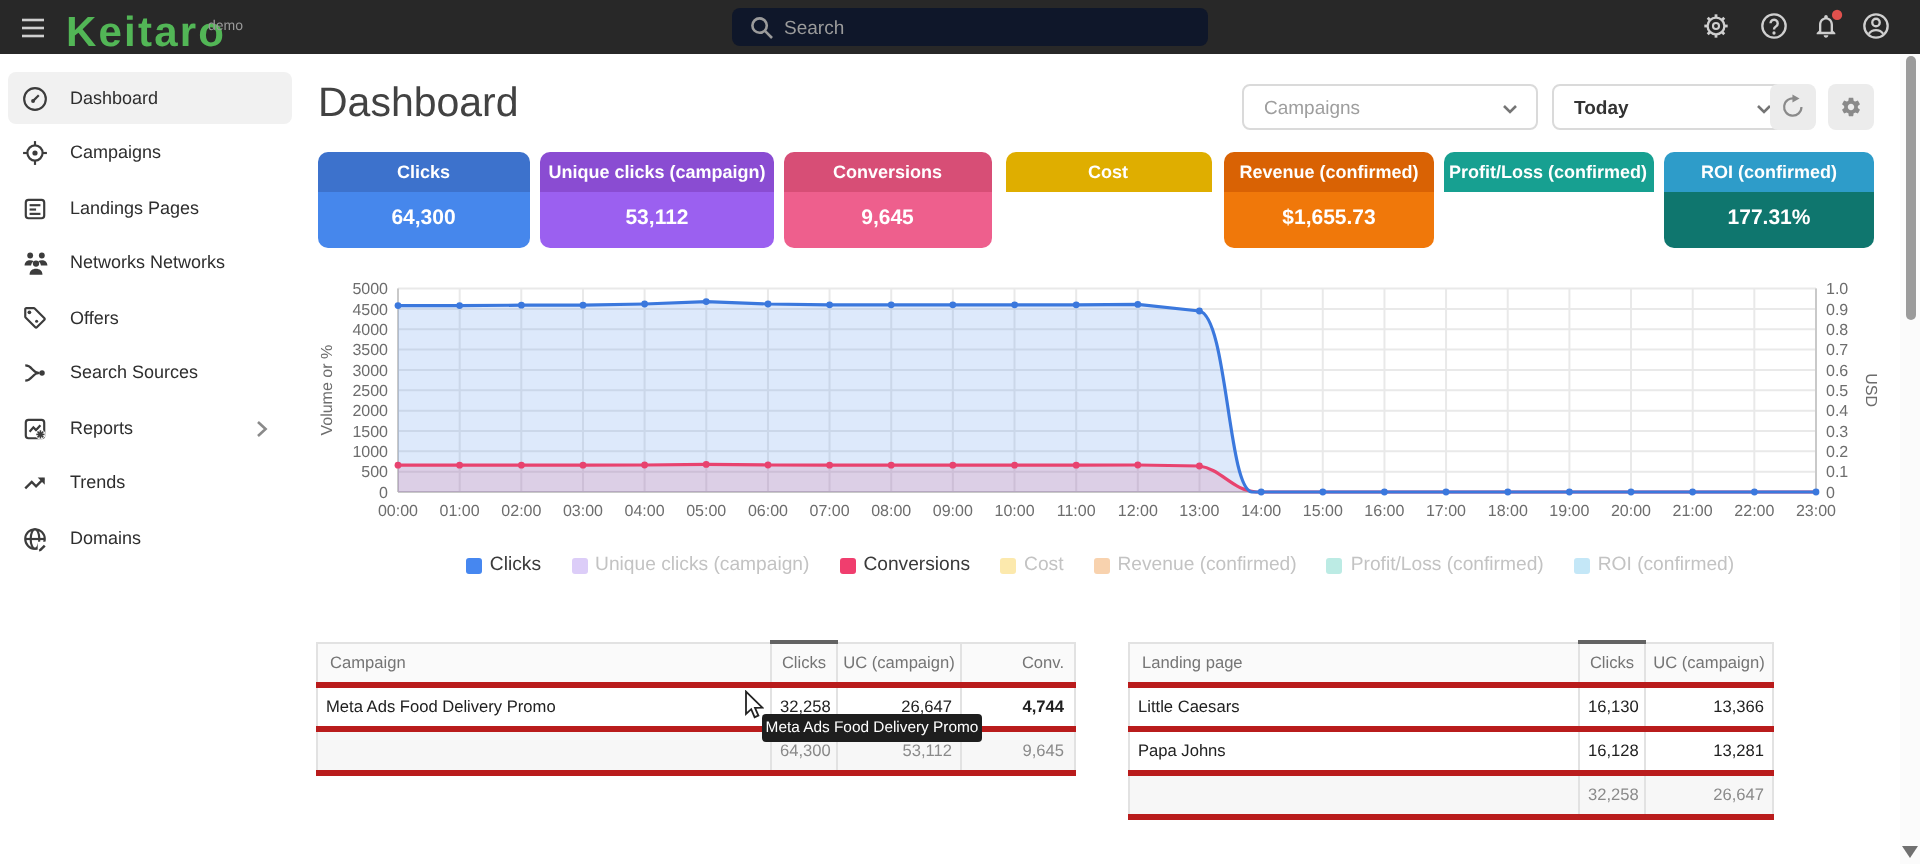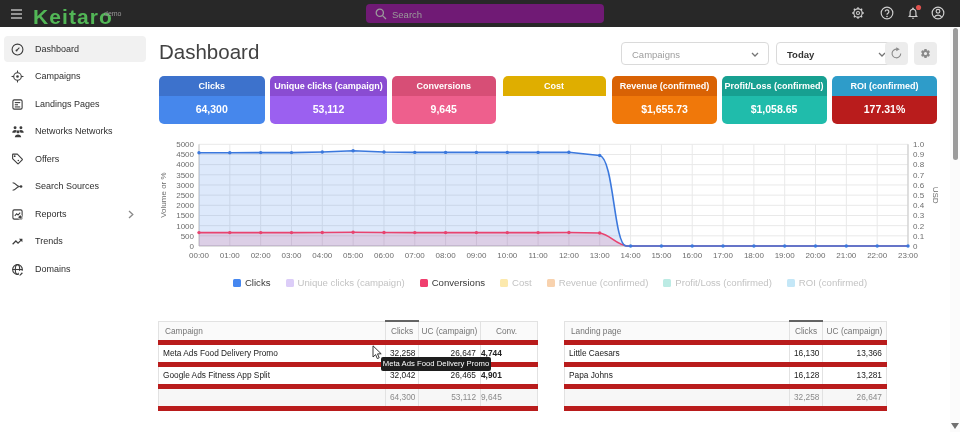--- a/index.html
+++ b/index.html
@@ -2,47 +2,47 @@
 <html><head>
 <meta charset="utf-8">
 <style>
   * { margin:0; padding:0; box-sizing:border-box; }
   html,body { width:960px; height:432px; overflow:hidden; background:#fff;
     font-family:"Liberation Sans", sans-serif; position:relative; }
   .abs { position:absolute; }
   #topbar { position:absolute; left:0; top:0; width:960px; height:27px; background:#282828; }
   #logo { position:absolute; left:33px; top:5px; font-size:21px; font-weight:700; color:#52b656; letter-spacing:1.1px; }
   #demo { position:absolute; left:104px; top:10px; font-size:7px; color:#9a9a9a; }
-  #search { position:absolute; left:366px; top:4px; width:238px; height:19px; background:#701a75; border-radius:4px; }
+  #search { position:absolute; left:366px; top:4px; width:238px; height:19px; background:#0f172a; border-radius:4px; }
   #search span { position:absolute; left:26px; top:4.5px; font-size:9.5px; color:#9b9b9b; }
   .side-item { position:absolute; left:0; width:150px; height:27px; }
   .side-item .txt { position:absolute; left:35px; top:8px; font-size:9px; color:#2e2e2e; }
   .side-item svg { position:absolute; left:11px; top:7px; }
   #active-bg { position:absolute; left:4px; top:36px; width:142px; height:26px; background:#f1f1f1; border-radius:4px; }
   #title { position:absolute; left:159px; top:40px; font-size:20.5px; color:#424242; }
   .sel { position:absolute; top:42px; height:23px; border:1px solid #dadada; border-radius:4px; background:#fff; }
   .sel .t { position:absolute; left:10px; top:6px; font-size:9.5px; }
   .btn { position:absolute; top:42px; width:23px; height:23px; background:#ececec; border-radius:4px; }
   .card { position:absolute; top:76px; height:48px; border-radius:5px; overflow:hidden; color:#fff; text-align:center; }
   .card .h { height:20px; font-size:9px; font-weight:700; line-height:20px; white-space:nowrap; }
   .card .v { height:28px; font-size:10.5px; font-weight:700; line-height:27px; }
   #legend { position:absolute; left:150px; top:277px; width:800px; display:flex; justify-content:center; gap:15px; }
   .leg { display:flex; align-items:center; font-size:9.6px; color:#c3c3c3; }
   .leg .sq { width:8px; height:8px; border-radius:1.5px; margin-right:4px; }
   .leg.on { color:#3a3a3a; }
   .tbl { position:absolute; top:320px; border-collapse:collapse; font-size:8.3px; table-layout:fixed; border:1px solid #e2e2e2; }
   .tbl th { font-weight:400; color:#757575; font-size:8.3px; background:#fafafa; height:21px; }
   .tbl td { height:22px; color:#212121; }
   .tbl th, .tbl td { padding:0; overflow:hidden; white-space:nowrap; }
-  .tbl tr { border-bottom:5px solid #b91c1c;padding-left:39px; }
+  .tbl tr { border-bottom:3px solid #b91c1c;padding-left:39px; }
   .tbl .c0 { text-align:left; padding-left:4px; }
   .tbl th.c0 { padding-left:6px; }
   .tbl .c1 { text-align:left; padding-left:4px; border-left:1px solid #e2e2e2; border-right:1px solid #e2e2e2; }
   .tbl .c2 { text-align:right; padding-right:4px; border-right:1px solid #e2e2e2; }
-  .tbl .c3 { padding-right:5px; }
+  .tbl .c3 { text-align:right; padding-right:5px; }
   .tbl .foot td { background:#f7f7f7; color:#8a8a8a; }
   .tbl .bold { font-weight:700; }
   .tbl th.sorted { border-top:2px solid #636363; text-align:center; padding-left:0; }
   .tbl th.c2 { text-align:center; padding-right:0; }
   #sbar { position:absolute; left:950px; top:27px; width:10px; height:405px; background:#fbfbfb; }
   #sthumb { position:absolute; left:2.5px; top:1px; width:5px; height:132px; background:#9b9b9b; border-radius:3px; }
   #sarrow { position:absolute; left:1px; top:396px; width:0; height:0; border-left:4px solid transparent; border-right:4px solid transparent; border-top:6px solid #707070; }
   #tip { position:absolute; left:381px; top:357px; width:110px; height:13.5px; background:#1e1e1e; color:#fff;
          font-size:7.7px; line-height:13.5px; text-align:center; border-radius:2px; }
 </style>
@@ -231,25 +231,24 @@
   </div>
 <div class="card" style="left:502.5px;width:103.0px">
     <div class="h" style="background:#dfae00">Cost</div>
   </div>
 <div class="card" style="left:612.0px;width:105.0px">
     <div class="h" style="background:#d96204">Revenue (confirmed)</div>
     <div class="v" style="background:#f0780a">$1,655.73</div>
   </div>
 <div class="card" style="left:721.5px;width:105.0px">
     <div class="h" style="background:#17a091">Profit/Loss (confirmed)</div>
-    <div class="v" style="background:#20bcab">$1,058.65</div>
   </div>
 <div class="card" style="left:832.0px;width:105.0px">
     <div class="h" style="background:#2e9cc9">ROI (confirmed)</div>
-    <div class="v" style="background:#b91c1c">177.31%</div>
+    <div class="v" style="background:#0f766e">177.31%</div>
   </div>
 <svg class="abs" style="left:150px;top:135px" width="810" height="130" viewBox="0 0 810 130">
 <g stroke="#e9e9e9" stroke-width="1">
       <line x1="49.0" y1="9.30" x2="758.0" y2="9.30"></line>
       <line x1="49.0" y1="19.47" x2="758.0" y2="19.47"></line>
       <line x1="49.0" y1="29.64" x2="758.0" y2="29.64"></line>
       <line x1="49.0" y1="39.81" x2="758.0" y2="39.81"></line>
       <line x1="49.0" y1="49.98" x2="758.0" y2="49.98"></line>
       <line x1="49.0" y1="60.15" x2="758.0" y2="60.15"></line>
       <line x1="49.0" y1="70.32" x2="758.0" y2="70.32"></line>
@@ -410,26 +409,20 @@
         <th class="c1 sorted">Clicks</th>
         <th class="c2">UC (campaign)</th>
         <th class="c3">Conv.</th>
       </tr>
   <tr>
         <td class="c0">Meta Ads Food Delivery Promo</td>
         <td class="c1">32,258</td>
         <td class="c2">26,647</td>
         <td class="c3 bold">4,744</td>
       </tr>
-  <tr>
-        <td class="c0">Google Ads Fitness App Split</td>
-        <td class="c1">32,042</td>
-        <td class="c2">26,465</td>
-        <td class="c3 bold">4,901</td>
-      </tr>
   <tr class="foot">
         <td class="c0"></td>
         <td class="c1">64,300</td>
         <td class="c2">53,112</td>
         <td class="c3">9,645</td>
       </tr>
 </tbody>
   </table>
 <table class="tbl" style="left:564px;width:308px">
   <colgroup>

